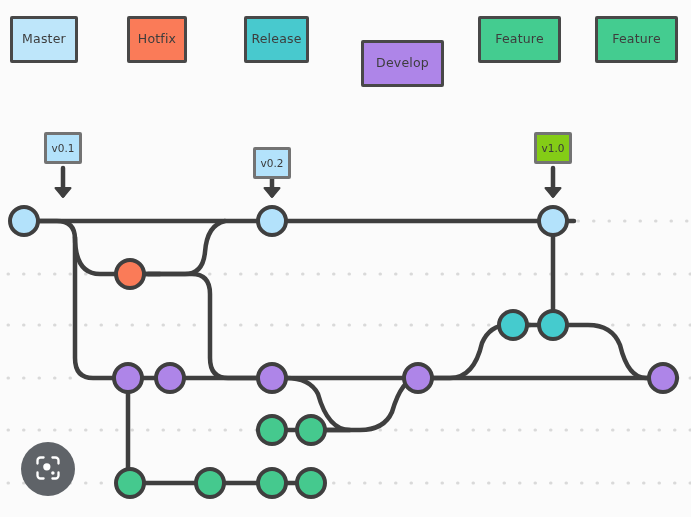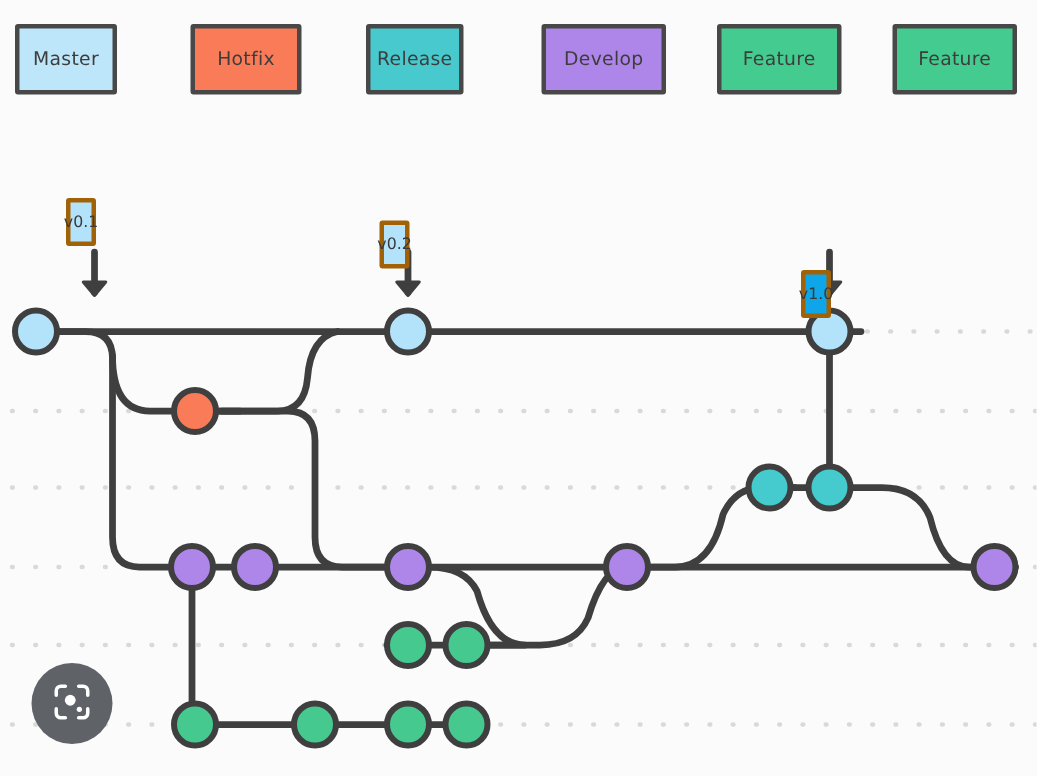--- a/index.html
+++ b/index.html
@@ -26,22 +26,22 @@
     font-size:12.5px;
     color:#3d3d3d;
     letter-spacing:.2px;
     line-height:1;
     white-space:nowrap;
   }
 
   
   .tag-box{
     position:absolute;
-    width:20px;height:32px;
-    border:3px solid #a16207;
+    width:38px;height:32px;
+    border:3px solid #737373;
     border-radius:2px;
     background:#b3e2fb;
     display:flex;align-items:center;justify-content:center;
     box-sizing:border-box;
   }
   .tag-label{font-size:10.5px;color:#3a3a3a;line-height:1;}
 
   
   #graph{position:absolute;top:0;left:0;width:691px;height:517px;}
 
@@ -59,27 +59,27 @@
 </style>
 </head>
 <body>
 
 <div id="stage">
 
   <div class="legend">
       <div class="legend-box" style="left: 10px; width: 68px; background: rgb(190, 230, 250);">
         <span class="legend-label">Master</span>
       </div>
-      <div class="legend-box" style="left: 127px; width: 74px; background: rgb(250, 123, 88);">
+      <div class="legend-box" style="left: 127px; width: 60px; background: rgb(250, 123, 88);">
         <span class="legend-label">Hotfix</span>
       </div>
       <div class="legend-box" style="left: 244px; width: 65px; background: rgb(72, 201, 206);">
         <span class="legend-label">Release</span>
       </div>
-      <div class="legend-box" style="left: 361px; width: 83px; background: rgb(174, 133, 232);">
+      <div class="legend-box" style="left: 361px; width: 83px; background: rgb(174, 133, 232); margin-top: 24px;">
         <span class="legend-label">Develop</span>
       </div>
       <div class="legend-box" style="left: 478px; width: 83px; background: rgb(68, 204, 144);">
         <span class="legend-label">Feature</span>
       </div>
       <div class="legend-box" style="left: 595px; width: 83px; background: rgb(68, 204, 144);">
         <span class="legend-label">Feature</span>
       </div>
     </div>
 
@@ -141,16 +141,16 @@
       </svg>
     </span>
   </button>
 
 <div class="tag-box" style="left: 44px; top: 132px; background: rgb(179, 226, 251);">
       <span class="tag-label">v0.1</span>
     </div>
     <div class="tag-box" style="left: 253px; top: 132px; background: rgb(179, 226, 251); margin-top: 15px;">
       <span class="tag-label">v0.2</span>
     </div>
-    <div class="tag-box" style="left: 534px; top: 132px; background: #0ea5e9; margin-top: 48px;">
+    <div class="tag-box" style="left: 534px; top: 132px; background: #84cc16;">
       <span class="tag-label">v1.0</span>
     </div>
   </div>
 
 </body></html>

